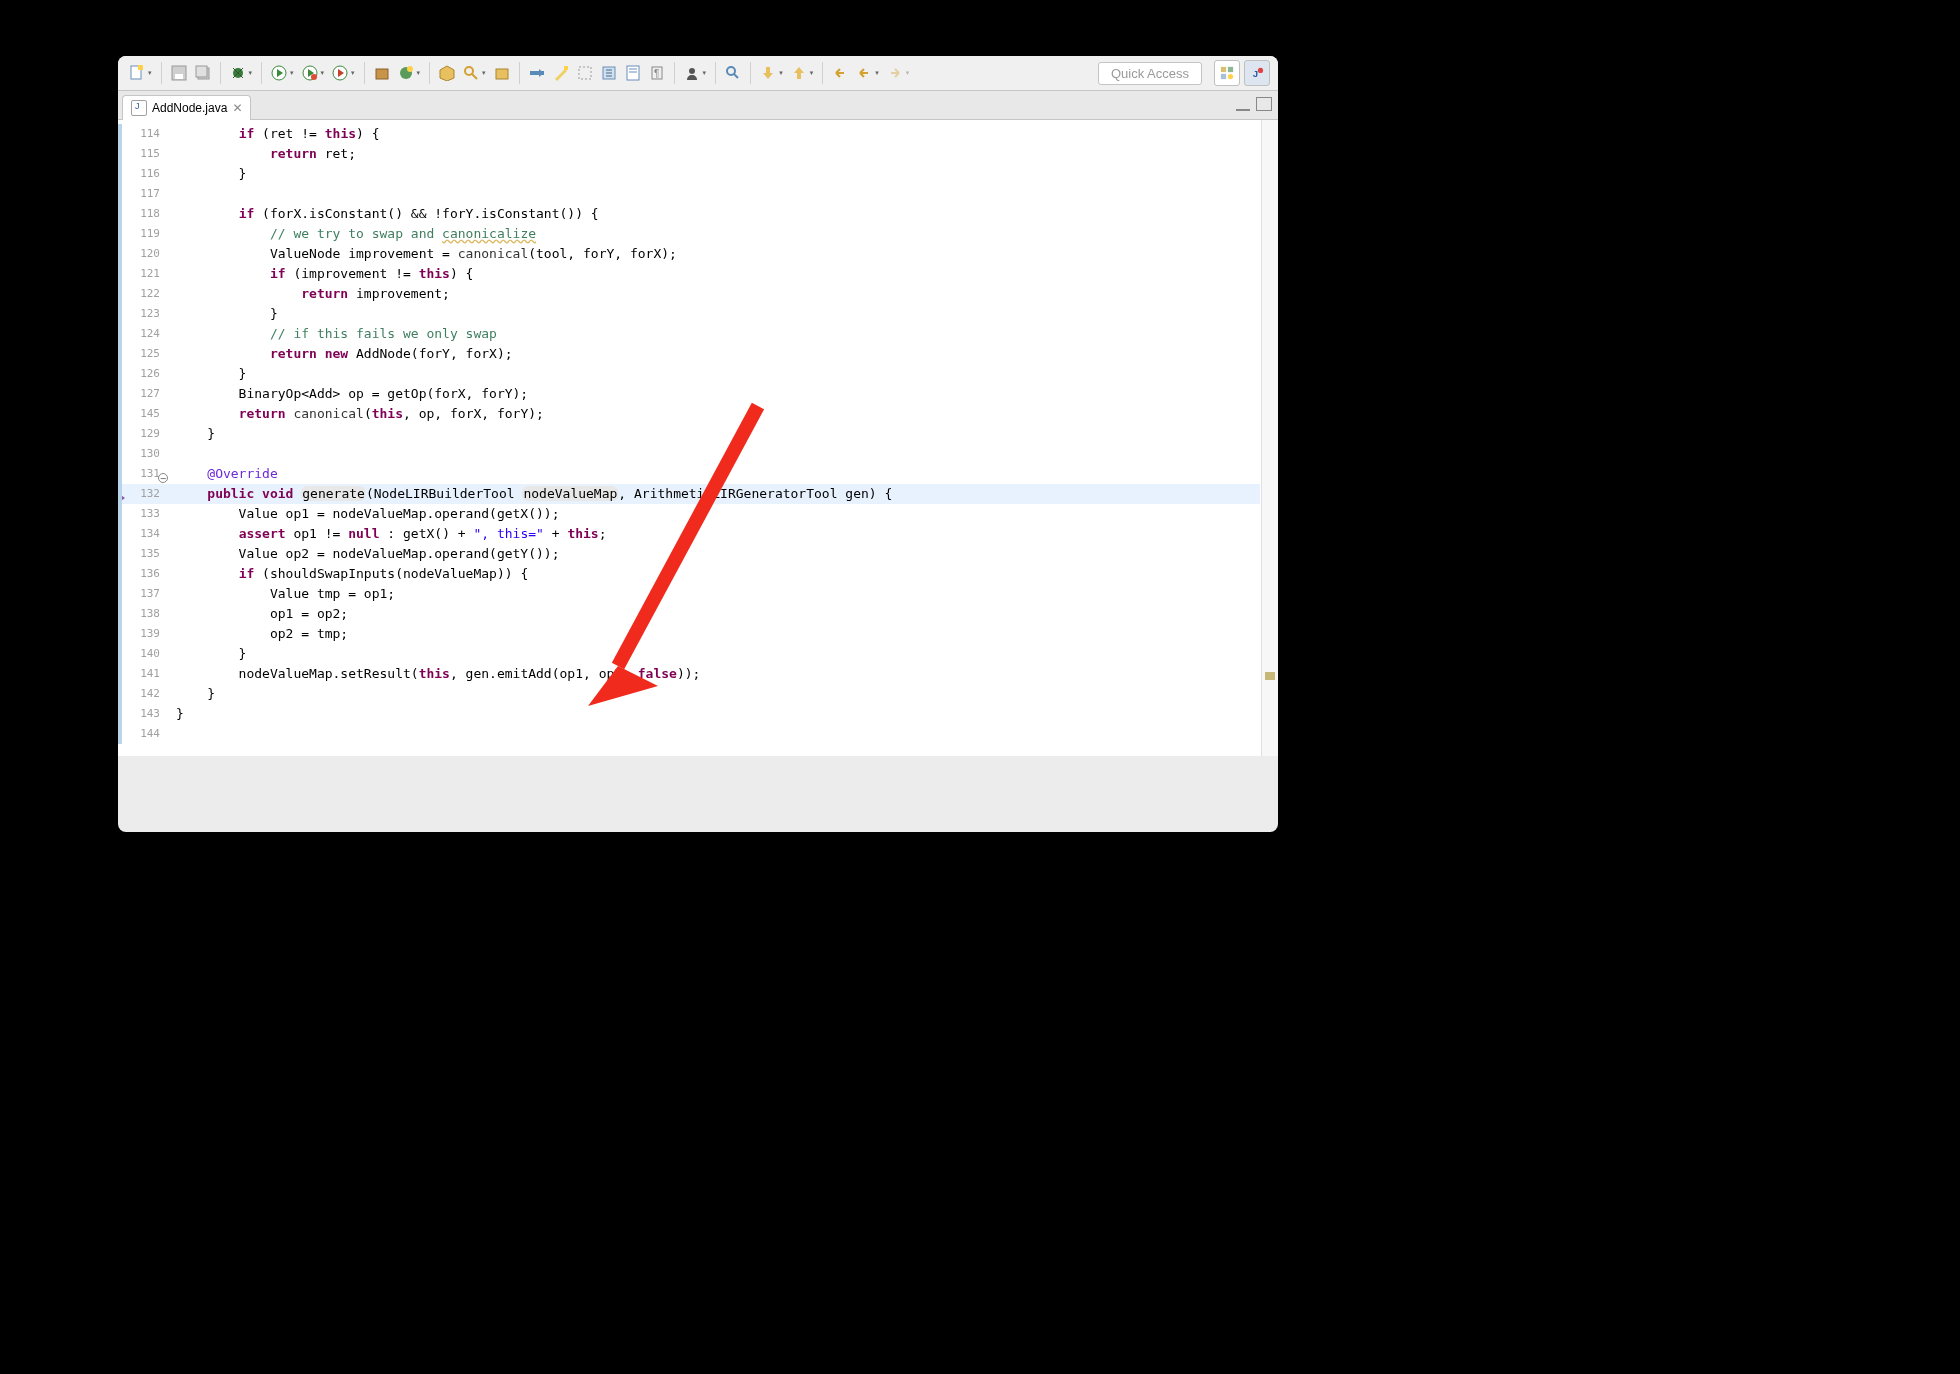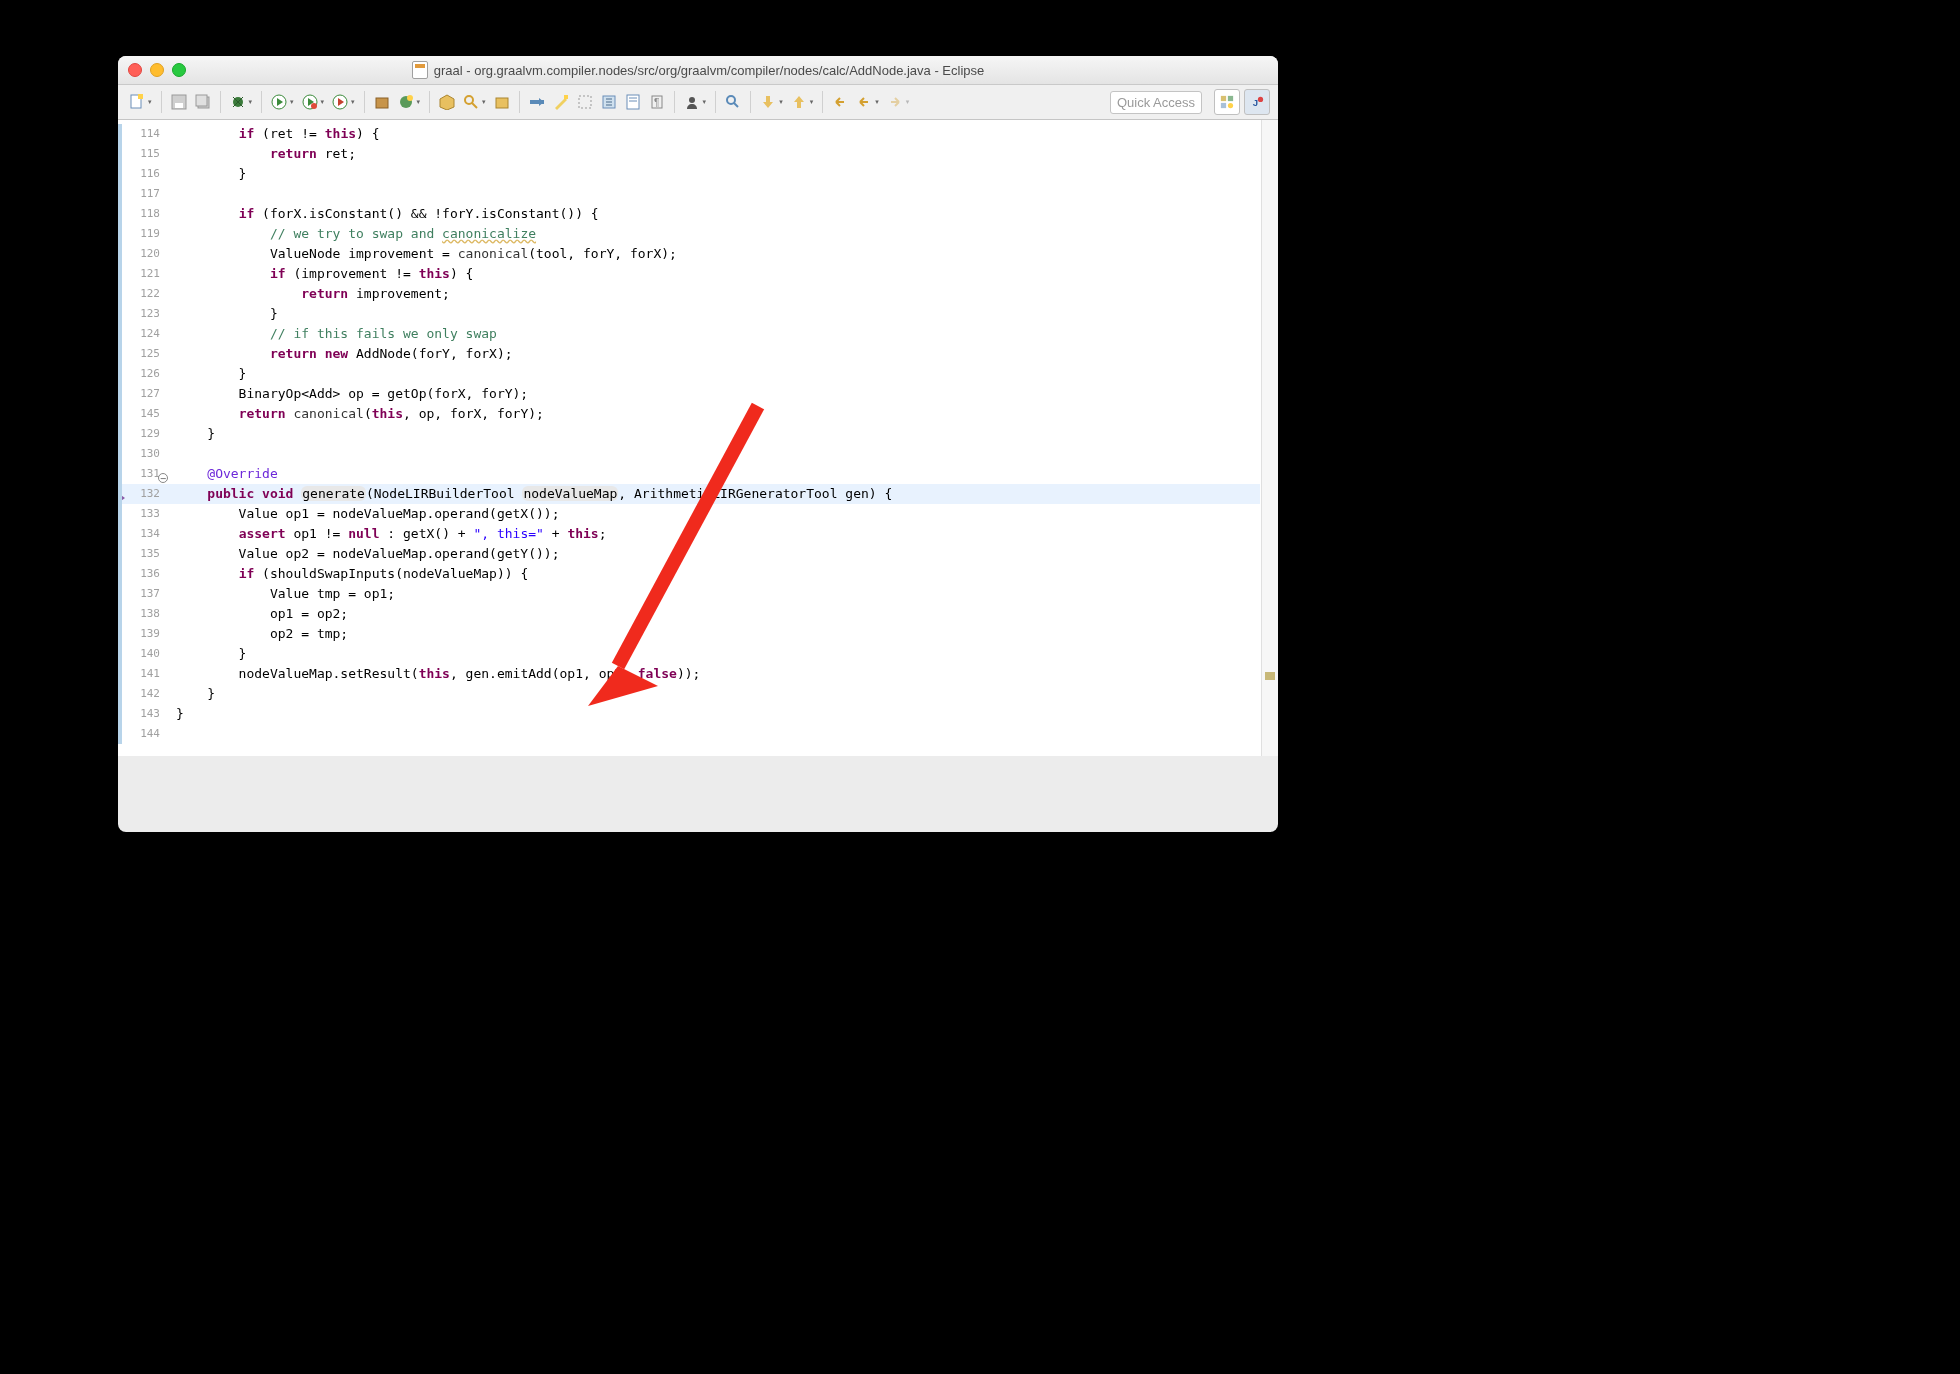--- a/index.html
+++ b/index.html
@@ -11,21 +11,21 @@
 .dot.y{background:#ffbd2e;border:1px solid #dfa023}
 .dot.g{background:#28c940;border:1px solid #19a82d}
 .title{position:absolute;left:0;right:0;text-align:center;font-size:13px;color:#4a4a4a;display:flex;align-items:center;justify-content:center;gap:6px}
 .title-icon{width:14px;height:16px;background:#fff;border:1px solid #a0a0a0;border-radius:2px;position:relative}
 .title-icon::after{content:"";position:absolute;top:2px;left:2px;right:2px;height:4px;background:#e19a3c}
 .toolbar{height:34px;background:#f0f0f0;border-bottom:1px solid #c5c5c5;display:flex;align-items:center;padding:0 8px;gap:2px}
 .tbtn{width:22px;height:22px;display:inline-flex;align-items:center;justify-content:center;position:relative}
 .tbtn svg{width:16px;height:16px}
 .sep{width:1px;height:22px;background:#d0d0d0;margin:0 4px}
 .drop{font-size:7px;color:#666;margin-left:-2px;margin-right:3px}
-.qa{margin-left:auto;background:#fff;border:1px solid #c4c4c4;border-radius:3px;padding:3px 6px;font-size:13px;color:#9a9a9a;margin-right:10px}
+.qa{margin-left:auto;background:#fff;border:1px solid #c4c4c4;border-radius:3px;padding:3px 12px;font-size:13px;color:#9a9a9a;margin-right:10px}
 .persp{display:flex;gap:4px}
 .pb{width:24px;height:24px;background:#fff;border:1px solid #c0c0c0;border-radius:3px;display:flex;align-items:center;justify-content:center}
 .tabbar{height:28px;background:#e8e8e8;border-bottom:1px solid #c5c5c5;display:flex;align-items:flex-end;padding-left:4px;position:relative}
 .tab{background:#fff;border:1px solid #c5c5c5;border-bottom:none;border-radius:4px 4px 0 0;padding:4px 8px;font-size:12px;display:flex;align-items:center;gap:5px;margin-bottom:-1px}
 .tab-icon{width:14px;height:14px;background:#fff;border:1px solid #a0a0a0;border-radius:2px;position:relative}
 .tab-icon::before{content:"J";position:absolute;font-size:9px;color:#2c5aa0;left:3px;top:0}
 .tab-close{font-size:12px;color:#888;cursor:pointer}
 .tab-ctrl{position:absolute;right:6px;top:6px;display:flex;gap:6px}
 .tab-ctrl span{width:14px;height:12px;border:1px solid #888}
 .editor{background:#fff;height:636px;overflow:hidden;font-family:Menlo,Monaco,monospace;font-size:13px;line-height:20px;position:relative}
@@ -50,31 +50,20 @@
 .status{position:absolute;bottom:0;left:0;right:0;height:24px;background:#f0f0f0;border-top:1px solid #c5c5c5;display:flex;align-items:center;font-size:12px;color:#444}
 .status .cell{border-left:1px solid #d0d0d0;padding:0 18px;height:24px;display:flex;align-items:center}
 .feed{position:absolute;bottom:3px;left:6px;width:16px;height:16px;background:#f39a2e;border-radius:3px;display:flex;align-items:center;justify-content:center}
 .feed svg{width:10px;height:10px}
 .arrow{position:absolute;pointer-events:none}
 </style>
 </head>
 <body>
 
 <div class="window">
-  <div class="titlebar">
-    <div class="traffic">
-      <div class="dot r"></div>
-      <div class="dot y"></div>
-      <div class="dot g"></div>
-    </div>
-    <div class="title">
-      <span class="title-icon"></span>
-      <span>graal - org.graalvm.compiler.nodes/src/org/graalvm/compiler/nodes/calc/AddNode.java - Eclipse</span>
-    </div>
-  </div>
 
   <div class="toolbar">
     <span class="tbtn">
         <svg viewBox="0 0 16 16">
           <rect x="2" y="1" width="10" height="13" fill="#fff" stroke="#6b8eb8"></rect>
           <rect x="9" y="0" width="5" height="5" fill="#ffd24a"></rect>
         </svg>
       </span>
       <span class="drop">▾</span>
     <span class="sep"></span>
@@ -249,20 +238,31 @@
         </div>
       <div class="pb" style="background:#dde6f0">
           <svg width="14" height="14" viewBox="0 0 16 16">
             <text x="3" y="12" font-size="11" font-weight="bold" fill="#2c5aa0">J</text>
             <circle cx="12" cy="5" r="3" fill="#d44"></circle>
           </svg>
         </div>
     </div>
   </div>
 
+  <div class="tabbar">
+    <div class="tab">
+      <span class="tab-icon"></span>
+      <span>AddNode.java</span>
+      <span class="tab-close">✕</span>
+    </div>
+    <div class="tab-ctrl">
+      <span style="border:none;border-bottom:2px solid #888"></span>
+      <span></span>
+    </div>
+  </div>
 
   <div class="editor">
     <div class="scroll">
       <div style="position:absolute;right:3px;top:552px;width:10px;height:8px;background:#c8b878"></div>
     </div>
     <div id="hl-layer">
         <div class="hl" style="top: 364px; position: absolute;"></div>
       </div>
     <div class="gutter" id="gutter">
         <div>114</div>

